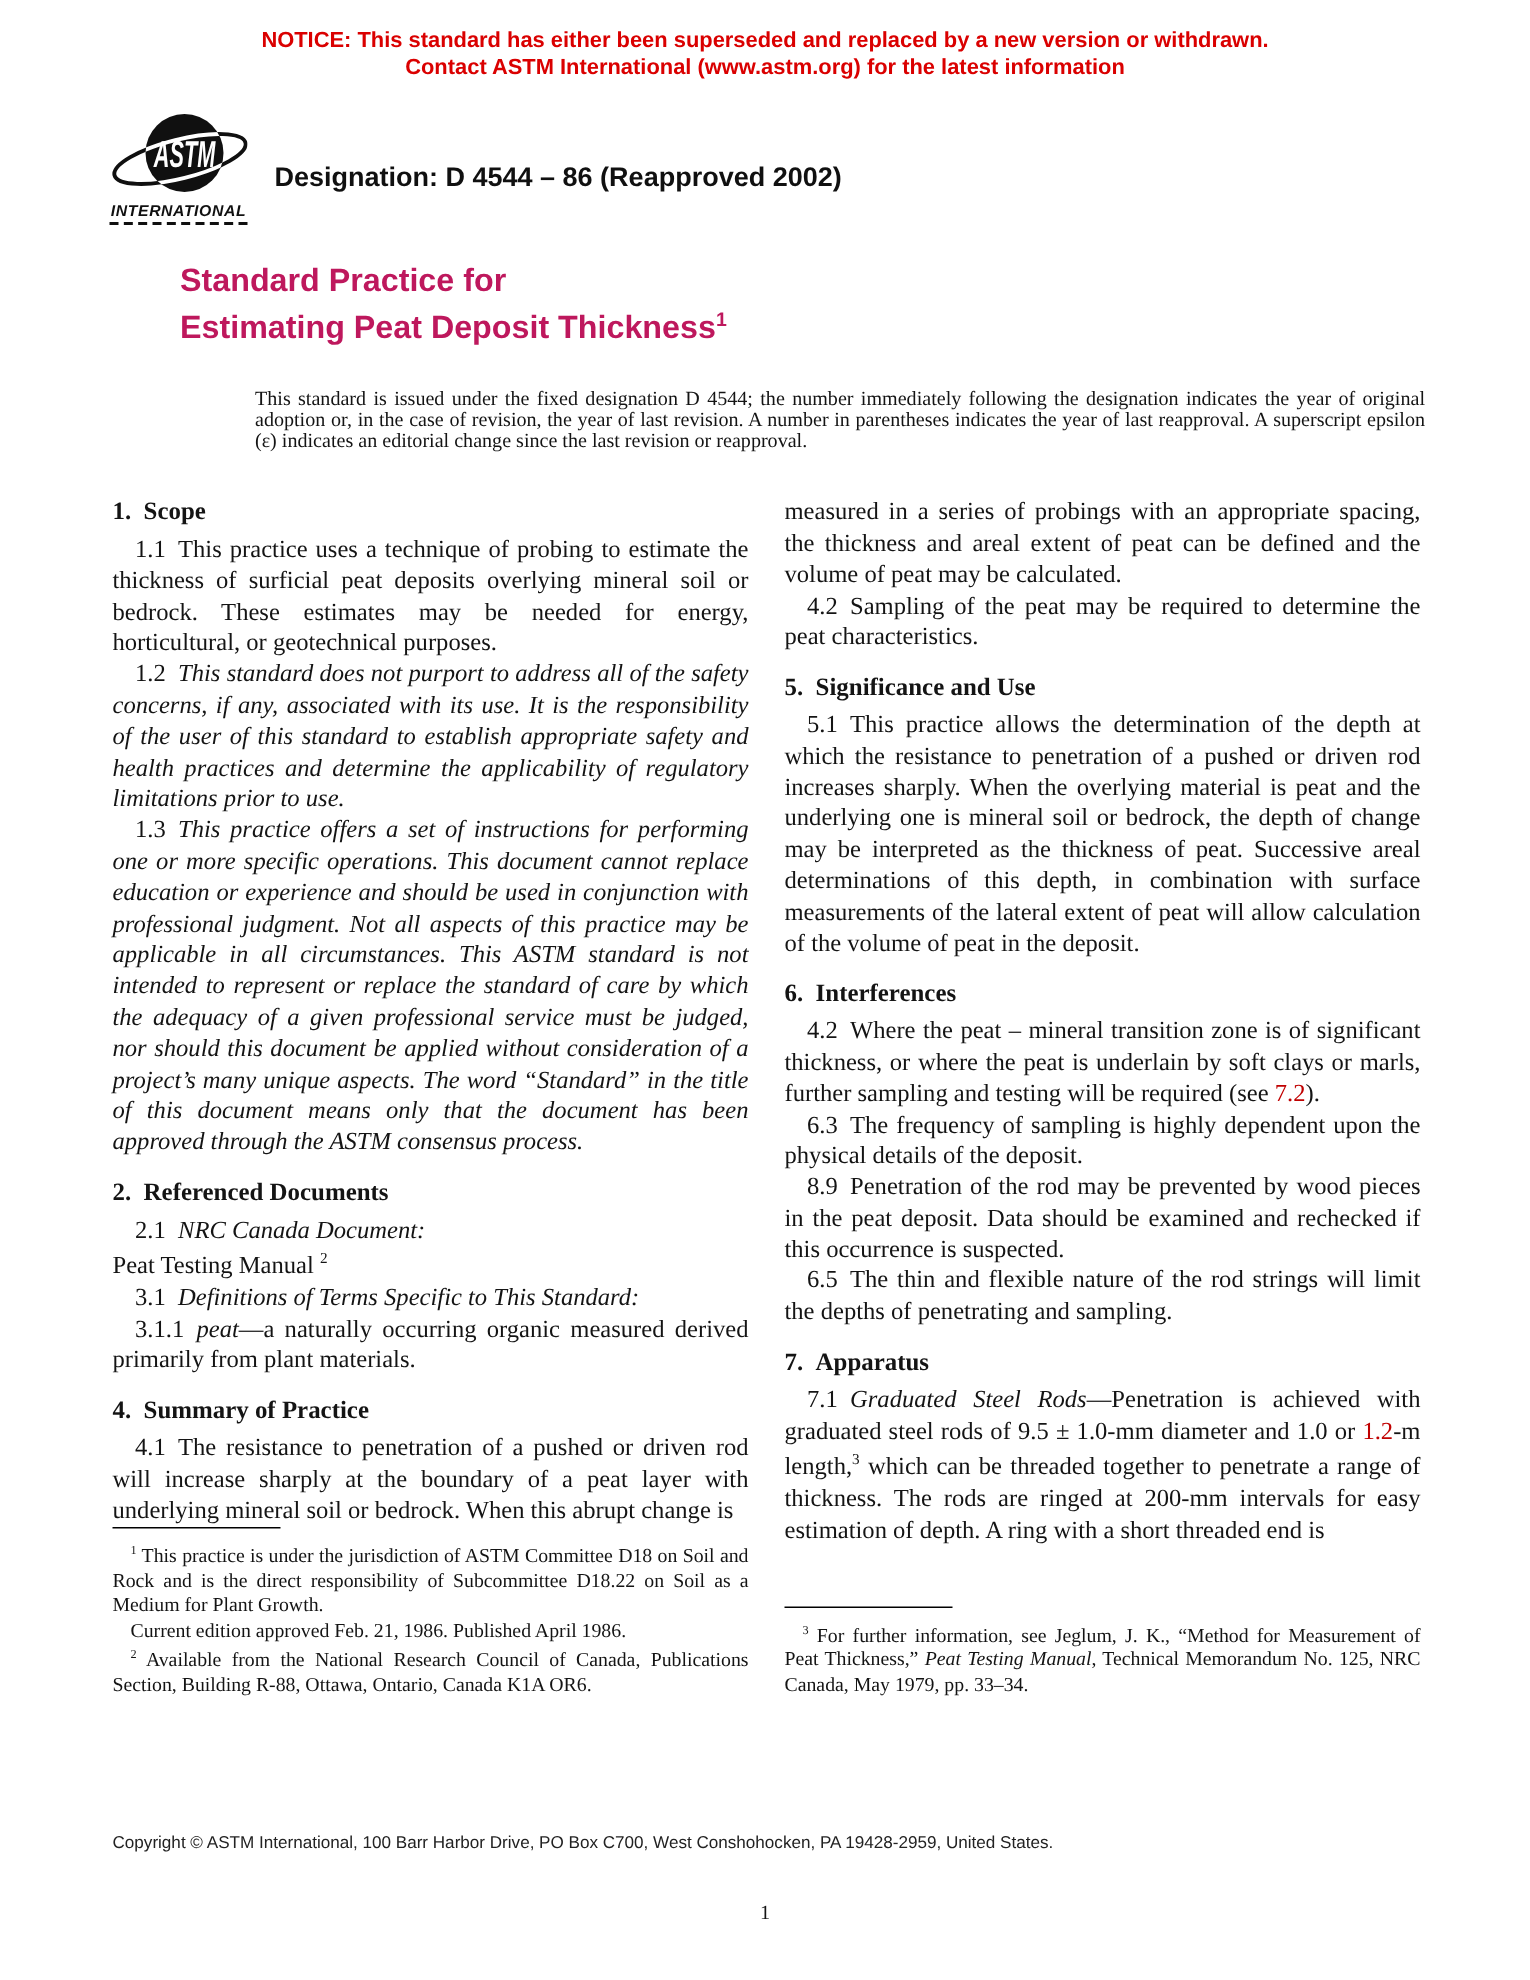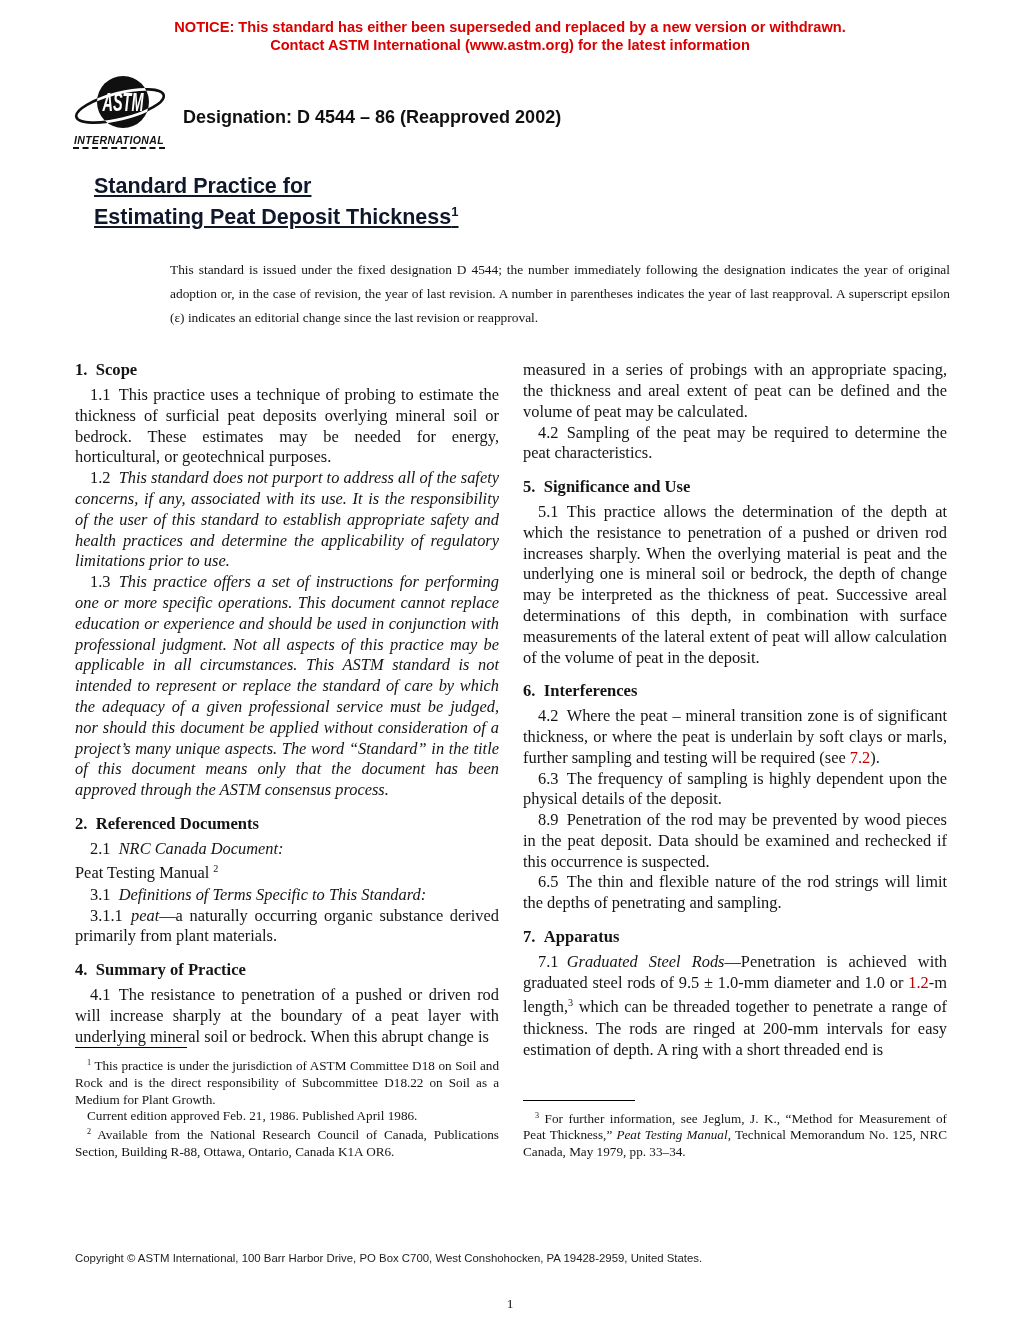--- a/index.html
+++ b/index.html
@@ -43,35 +43,34 @@
   }
   .designation {
     font-family: "Liberation Sans", sans-serif;
     font-weight: bold;
     font-size: 18px;
     margin: 12px 0 0 18px;
     color: #101010;
   }
   
   .title-block {
-    margin: 24px 70px 0 94px;
+    margin: 24px 70px 0 120px;
     font-family: "Liberation Sans", sans-serif;
     font-weight: bold;
     font-size: 21.5px;
     line-height: 26px;
-    color: #0f172a;
-    text-decoration: underline;
+    color: #be185d;
   }
   .title-block sup { font-size: 13px; }
   
   .intro {
     margin: 28px 0 0 170px;
     width: 780px;
     font-size: 13.4px;
-    line-height: 24px;
+    line-height: 14px;
     text-align: justify;
   }
   
   .columns {
     display: flex;
     gap: 24px;
     margin: 30px 0 0 75px;
     width: 872px;
   }
   .col {
@@ -167,21 +166,21 @@
       <div class="sec-heading">1. Scope</div>
       <p class="para">1.1 This practice uses a technique of probing to estimate the thickness of surficial peat deposits overlying mineral soil or bedrock. These estimates may be needed for energy, horticultural, or geotechnical purposes.</p>
       <p class="para"><span>1.2 </span><span class="it">This standard does not purport to address all of the safety concerns, if any, associated with its use. It is the responsibility of the user of this standard to establish appropriate safety and health practices and determine the applicability of regulatory limitations prior to use.</span></p>
       <p class="para"><span>1.3 </span><span class="it">This practice offers a set of instructions for performing one or more specific operations. This document cannot replace education or experience and should be used in conjunction with professional judgment. Not all aspects of this practice may be applicable in all circumstances. This ASTM standard is not intended to represent or replace the standard of care by which the adequacy of a given professional service must be judged, nor should this document be applied without consideration of a project’s many unique aspects. The word “Standard” in the title of this document means only that the document has been approved through the ASTM consensus process.</span></p>
 
       <div class="sec-heading">2. Referenced Documents</div>
       <p class="para"><span>2.1 </span><span class="it">NRC Canada Document:</span></p>
       <p class="para cont"><span>Peat Testing Manual </span><sup>2</sup></p>
 
       <p class="para"><span>3.1 </span><span class="it">Definitions of Terms Specific to This Standard:</span></p>
-      <p class="para"><span>3.1.1 </span><span class="it">peat</span><span>—a naturally occurring organic substance derived primarily from plant materials.</span></p>
+      <p class="para"><span>3.1.1 </span><span class="it">peat</span><span>—a naturally occurring organic measured derived primarily from plant materials.</span></p>
 
       <div class="sec-heading">4. Summary of Practice</div>
       <p class="para">4.1 The resistance to penetration of a pushed or driven rod will increase sharply at the boundary of a peat layer with underlying mineral soil or bedrock. When this abrupt change is</p>
 
       <div class="footnote-block">
         <div class="fn-rule"></div>
         <p class="fn"><sup>1</sup><span> This practice is under the jurisdiction of ASTM Committee D18 on Soil and Rock and is the direct responsibility of Subcommittee D18.22 on Soil as a Medium for Plant Growth.</span></p>
         <p class="fn">Current edition approved Feb. 21, 1986. Published April 1986.</p>
         <p class="fn"><sup>2</sup><span> Available from the National Research Council of Canada, Publications Section, Building R-88, Ottawa, Ontario, Canada K1A OR6.</span></p>
       </div>

